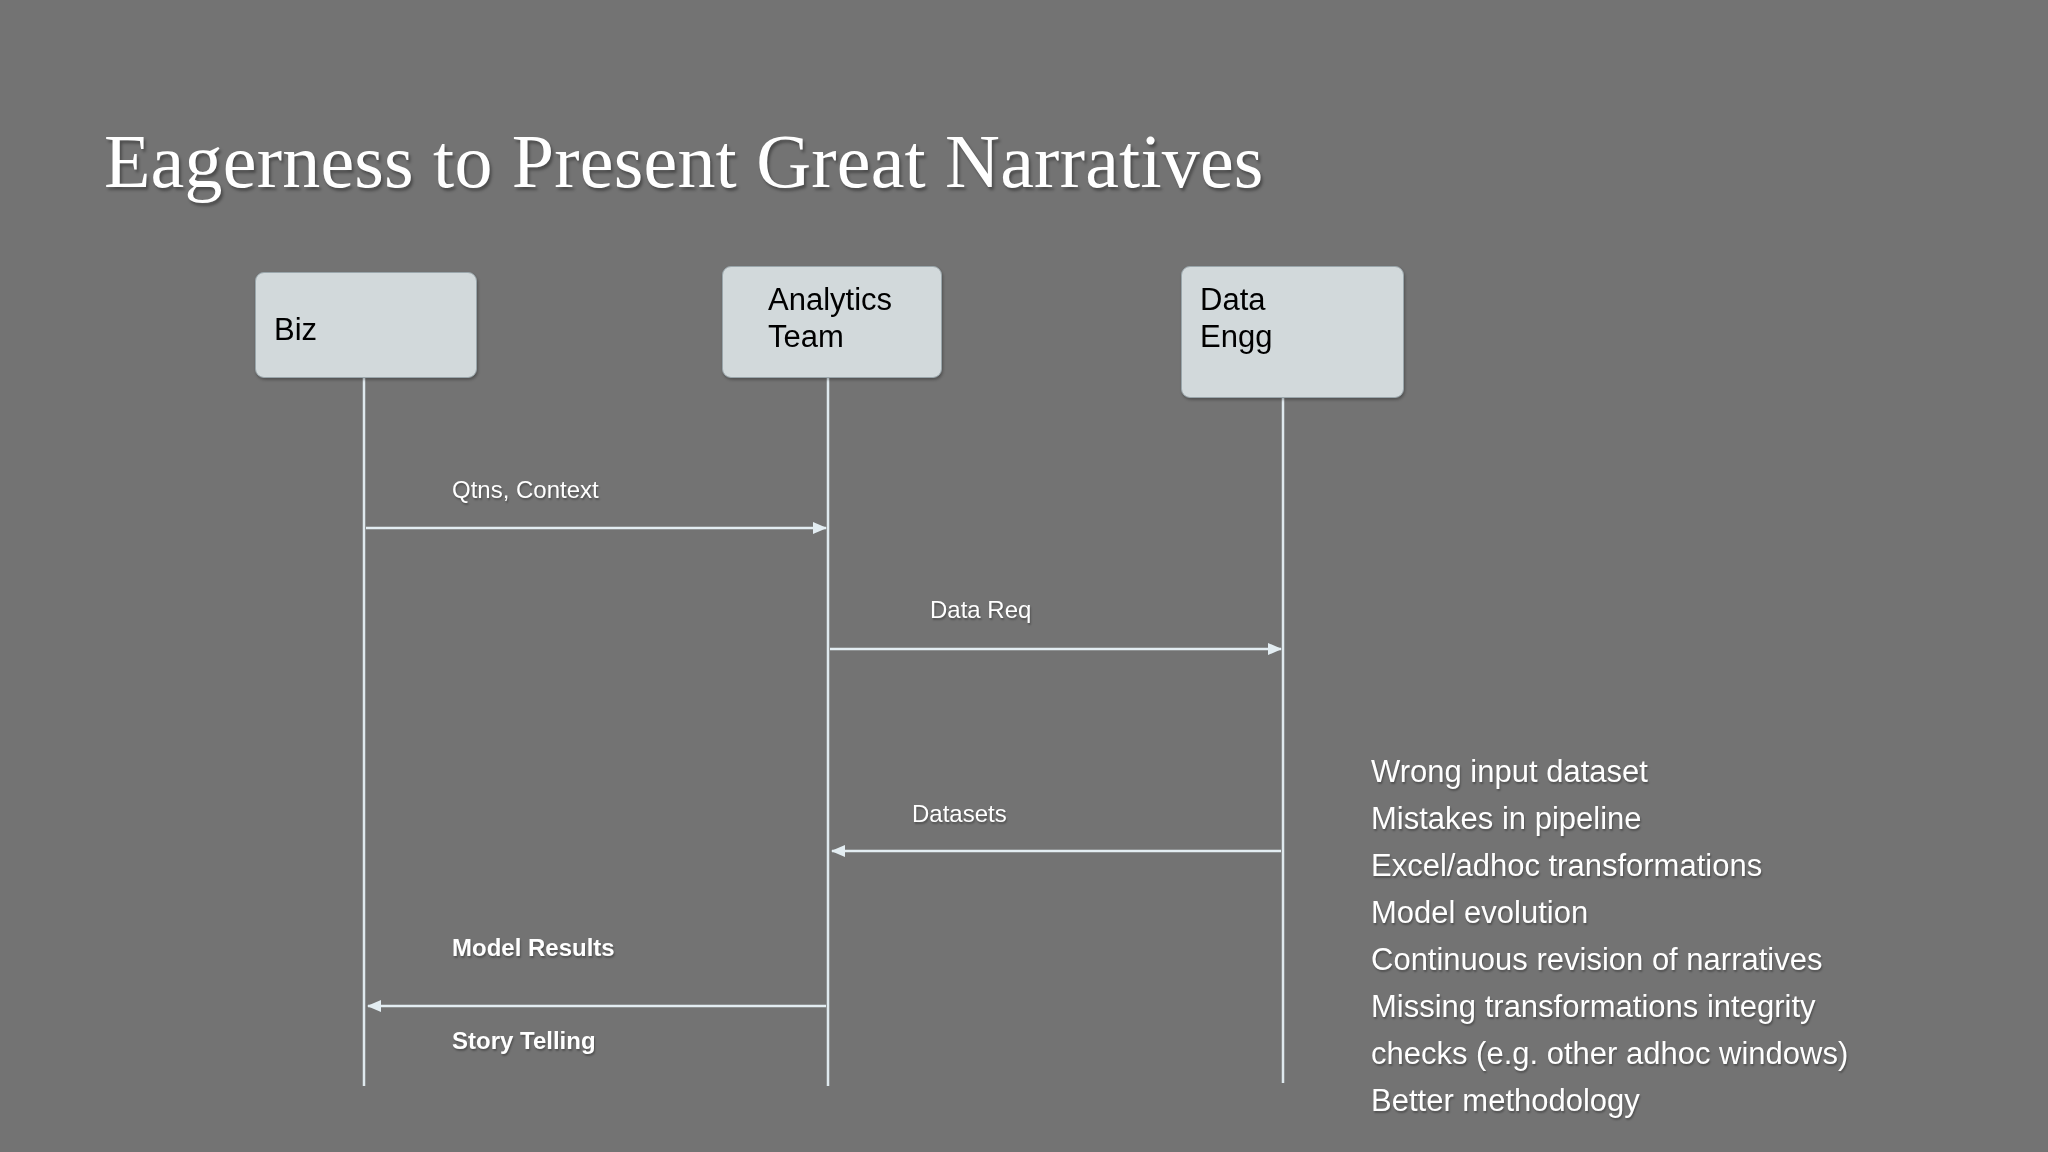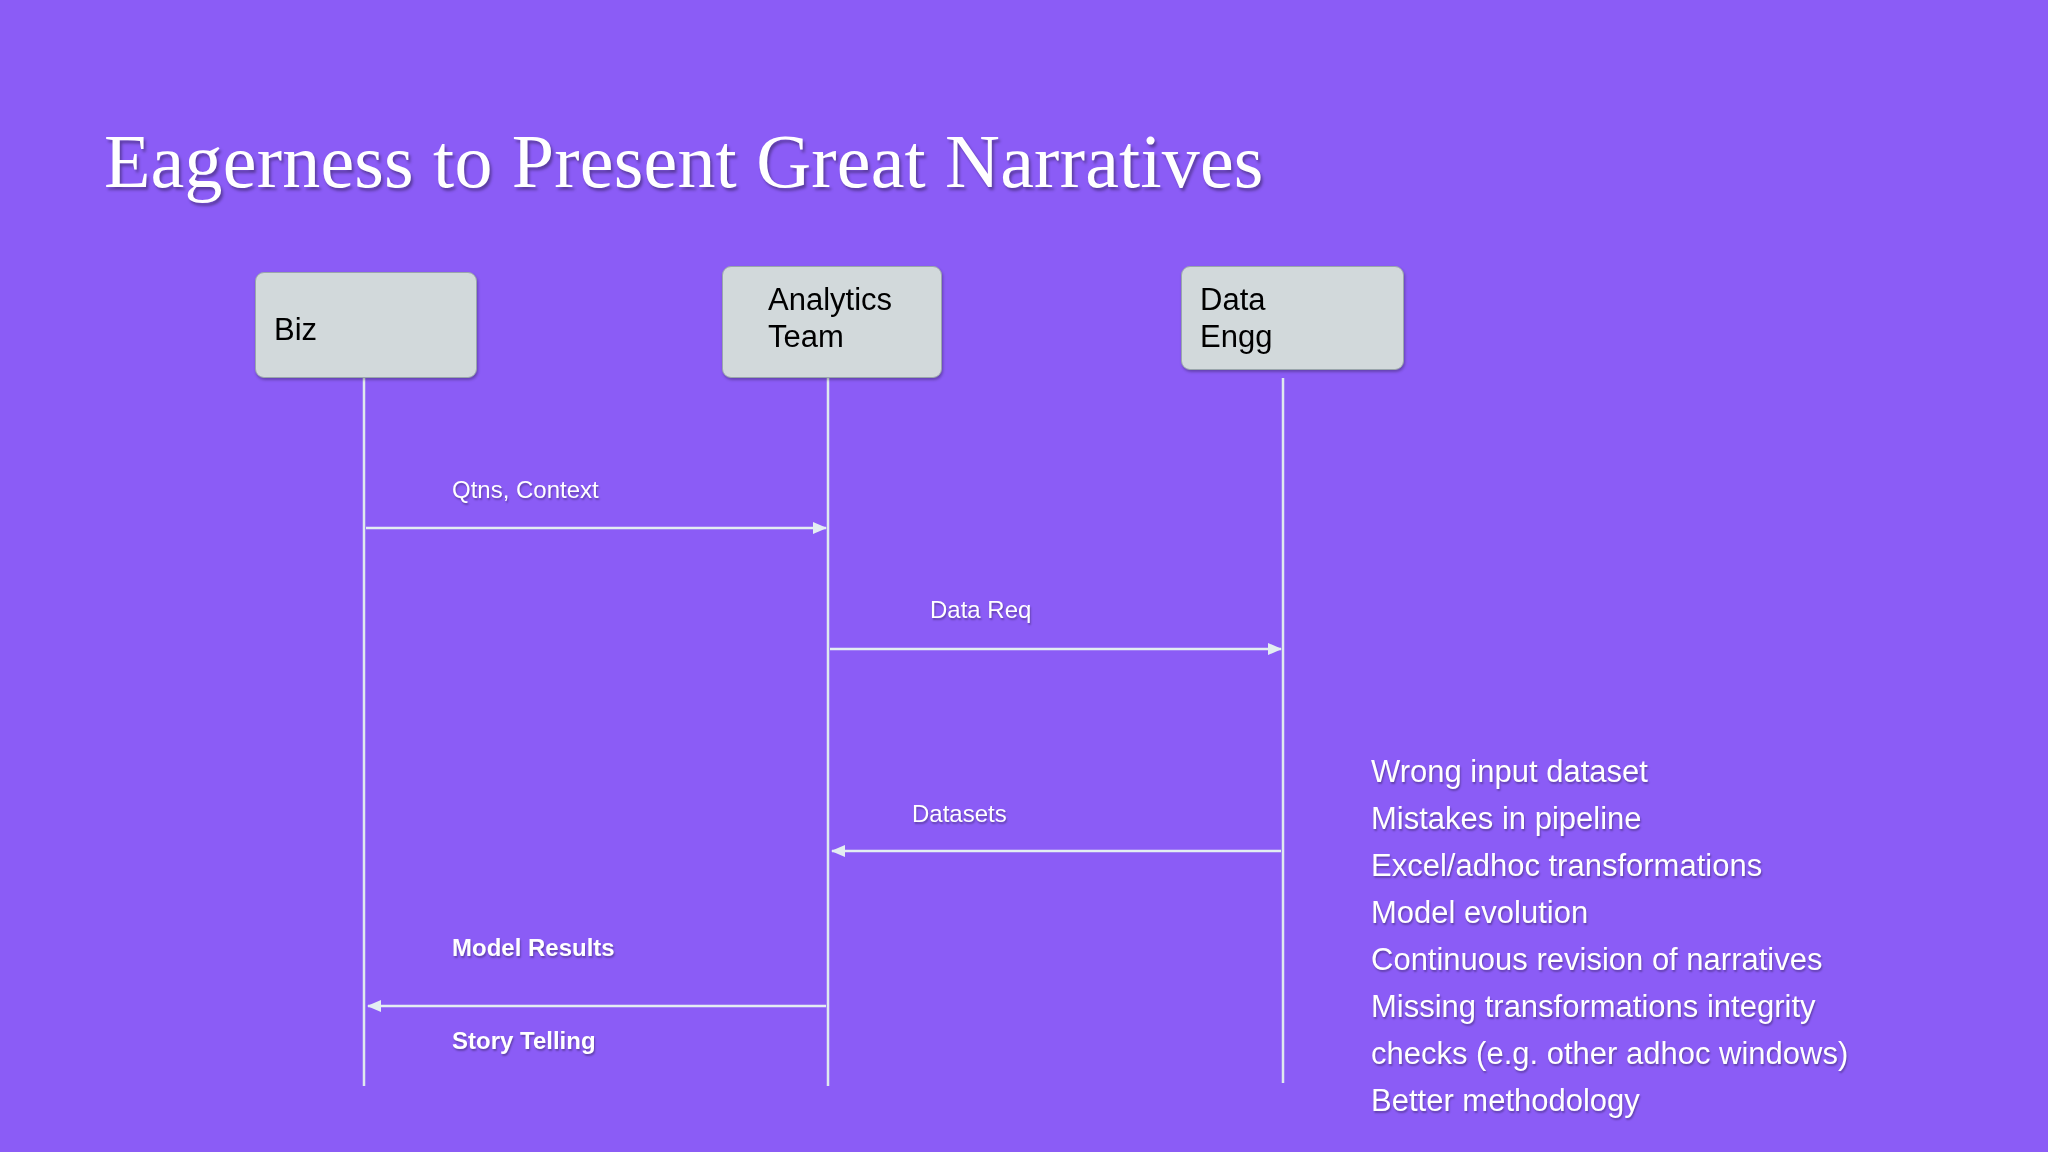--- a/index.html
+++ b/index.html
@@ -12,21 +12,21 @@
     height: 1152px;
     position: relative;
     overflow: hidden;
     font-family: "Liberation Sans", sans-serif;
     -webkit-font-smoothing: antialiased;
   }
 
   #slide {
     position: absolute;
     inset: 0;
-    background: #8b5cf6;
+    background: #737373;
   }
 
   
   .slide-title {
     position: absolute;
     left: 104px;
     top: 122px;
     font-family: "Liberation Serif", serif;
     font-size: 76px;
     line-height: 1.05;
@@ -113,21 +113,21 @@
     <line x1="832" y1="851" x2="1281" y2="851" stroke="#e3edf2" stroke-width="2.5" marker-start="url(#arrow-left)"></line>
 
     <line x1="368" y1="1006" x2="826" y2="1006" stroke="#e3edf2" stroke-width="2.5" marker-start="url(#arrow-left)"></line>
   </svg>
 
   <div class="actor-box single" style="left:255px; top:272px; width:222px; height:106px;">Biz</div>
 
   <div class="actor-box" style="left:722px; top:266px; width:220px; height:112px;padding-left:45px;">Analytics
 Team</div>
 
-  <div class="actor-box" style="left:1181px; top:266px; width:223px; height:104px;">Data
+  <div class="actor-box" style="left:1181px; top:266px; width:223px; height:132px;">Data
 Engg</div>
 
   <div class="msg-label" style="left:452px; top:477px;">Qtns, Context</div>
 
   <div class="msg-label" style="left:912px; top:597px;margin-left:18px;">Data Req</div>
 
   <div class="msg-label" style="left:912px; top:801px;">Datasets</div>
 
   <div class="msg-label bold" style="left:452px; top:935px;">Model Results</div>
 

